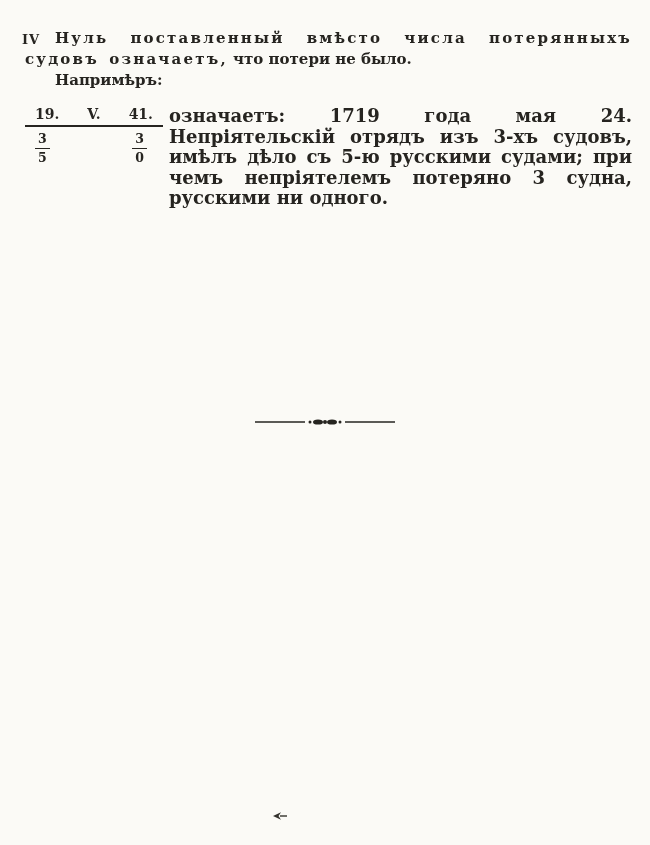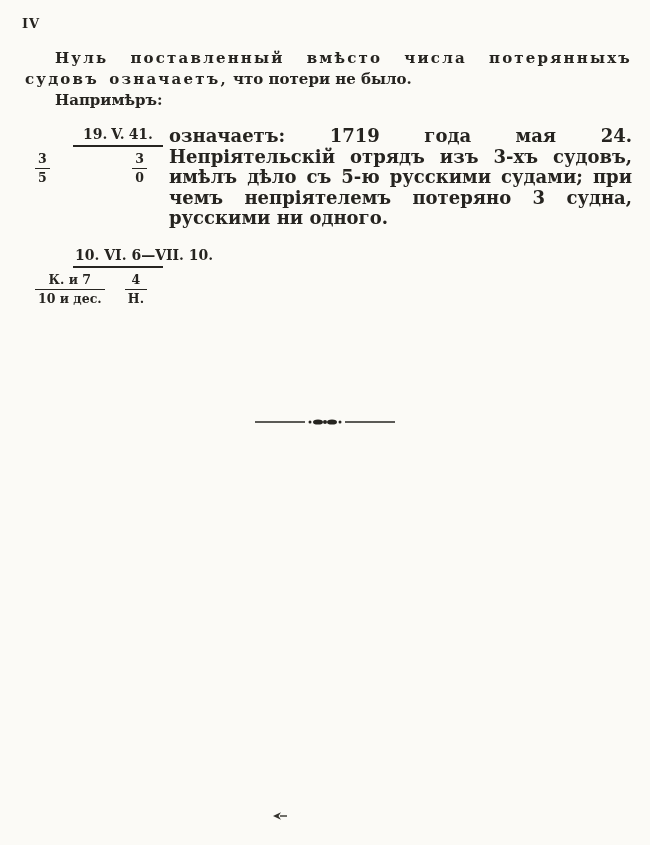--- a/index.html
+++ b/index.html
@@ -10,41 +10,40 @@
     color:#262420;
     -webkit-font-smoothing:antialiased;
   }
   .page {
     position:relative;
     width:650px; height:845px;
     overflow:hidden;
     background:#fbfaf6;
   }
   .pagenum {
-    position:absolute; top:16px; left:22px;
+    position:absolute; top:32px; left:22px;
     font-size:13px; font-weight:bold; letter-spacing:1px;text-align:right;
   }
   .content {
-    position:absolute; top:48px; left:25px; width:607px;
+    position:absolute; top:28px; left:25px; width:607px;
     font-size:15px; font-weight:bold; line-height:21px;
   }
   p.para { margin:0; text-indent:30px; text-align:justify; }
   .spaced { letter-spacing:2.2px; word-spacing:3px; }
   .examples { margin-top:15px; }
   .example-row { display:flex; align-items:flex-start; margin-bottom:18px; }
   .notation {
     width:138px; flex:none;
     font-size:14px; font-weight:bold; line-height:16px;
   }
   .notation-header {
     display:flex; justify-content:space-between;
     padding:0 10px 3px 10px;
     border-bottom:2px solid #262420;
     white-space:nowrap;
-    margin-left:48px;
   }
   .notation-header.single { justify-content:flex-start; padding:0 2px 3px 2px; }
   .fractions {
     display:flex; justify-content:space-between;
     padding:5px 16px 0 10px;
   }
   .fraction {
     display:inline-flex; flex-direction:column;
     text-align:center; font-size:12.5px; line-height:14px;
     white-space:nowrap;
@@ -98,35 +97,20 @@
             <span class="fraction">
               <span class="num">3</span>
               <span class="den">0</span>
             </span>
           </div>
         </div>
         <div class="desc">означаетъ: 1719 года мая 24. Непріятельскій отрядъ изъ 3-хъ судовъ, имѣлъ дѣло съ 5-ю русскими судами; при чемъ непріятелемъ потеряно 3 судна, русскими ни одного.</div>
       </div>
 
       <div class="example-row">
-        <div class="notation">
-          <div class="notation-header single">
-            <span>10. VI. 6—VII. 10.</span>
-          </div>
-          <div class="fractions">
-            <span class="fraction">
-              <span class="num">К. и 7</span>
-              <span class="den">10 и дес.</span>
-            </span>
-            <span class="fraction">
-              <span class="num">4</span>
-              <span class="den">Н.</span>
-            </span>
-          </div>
-        </div>
       </div>
 
     </div>
   </div>
 
   <div class="divider">
     <svg width="140" height="12" viewBox="0 0 140 12" xmlns="http://www.w3.org/2000/svg">
       <line x1="0" y1="6" x2="50" y2="6" stroke="#262420" stroke-width="1.3"></line>
       <circle cx="55" cy="6" r="1.5" fill="#262420"></circle>
       <ellipse cx="63" cy="6" rx="5" ry="2.6" fill="#262420"></ellipse>

